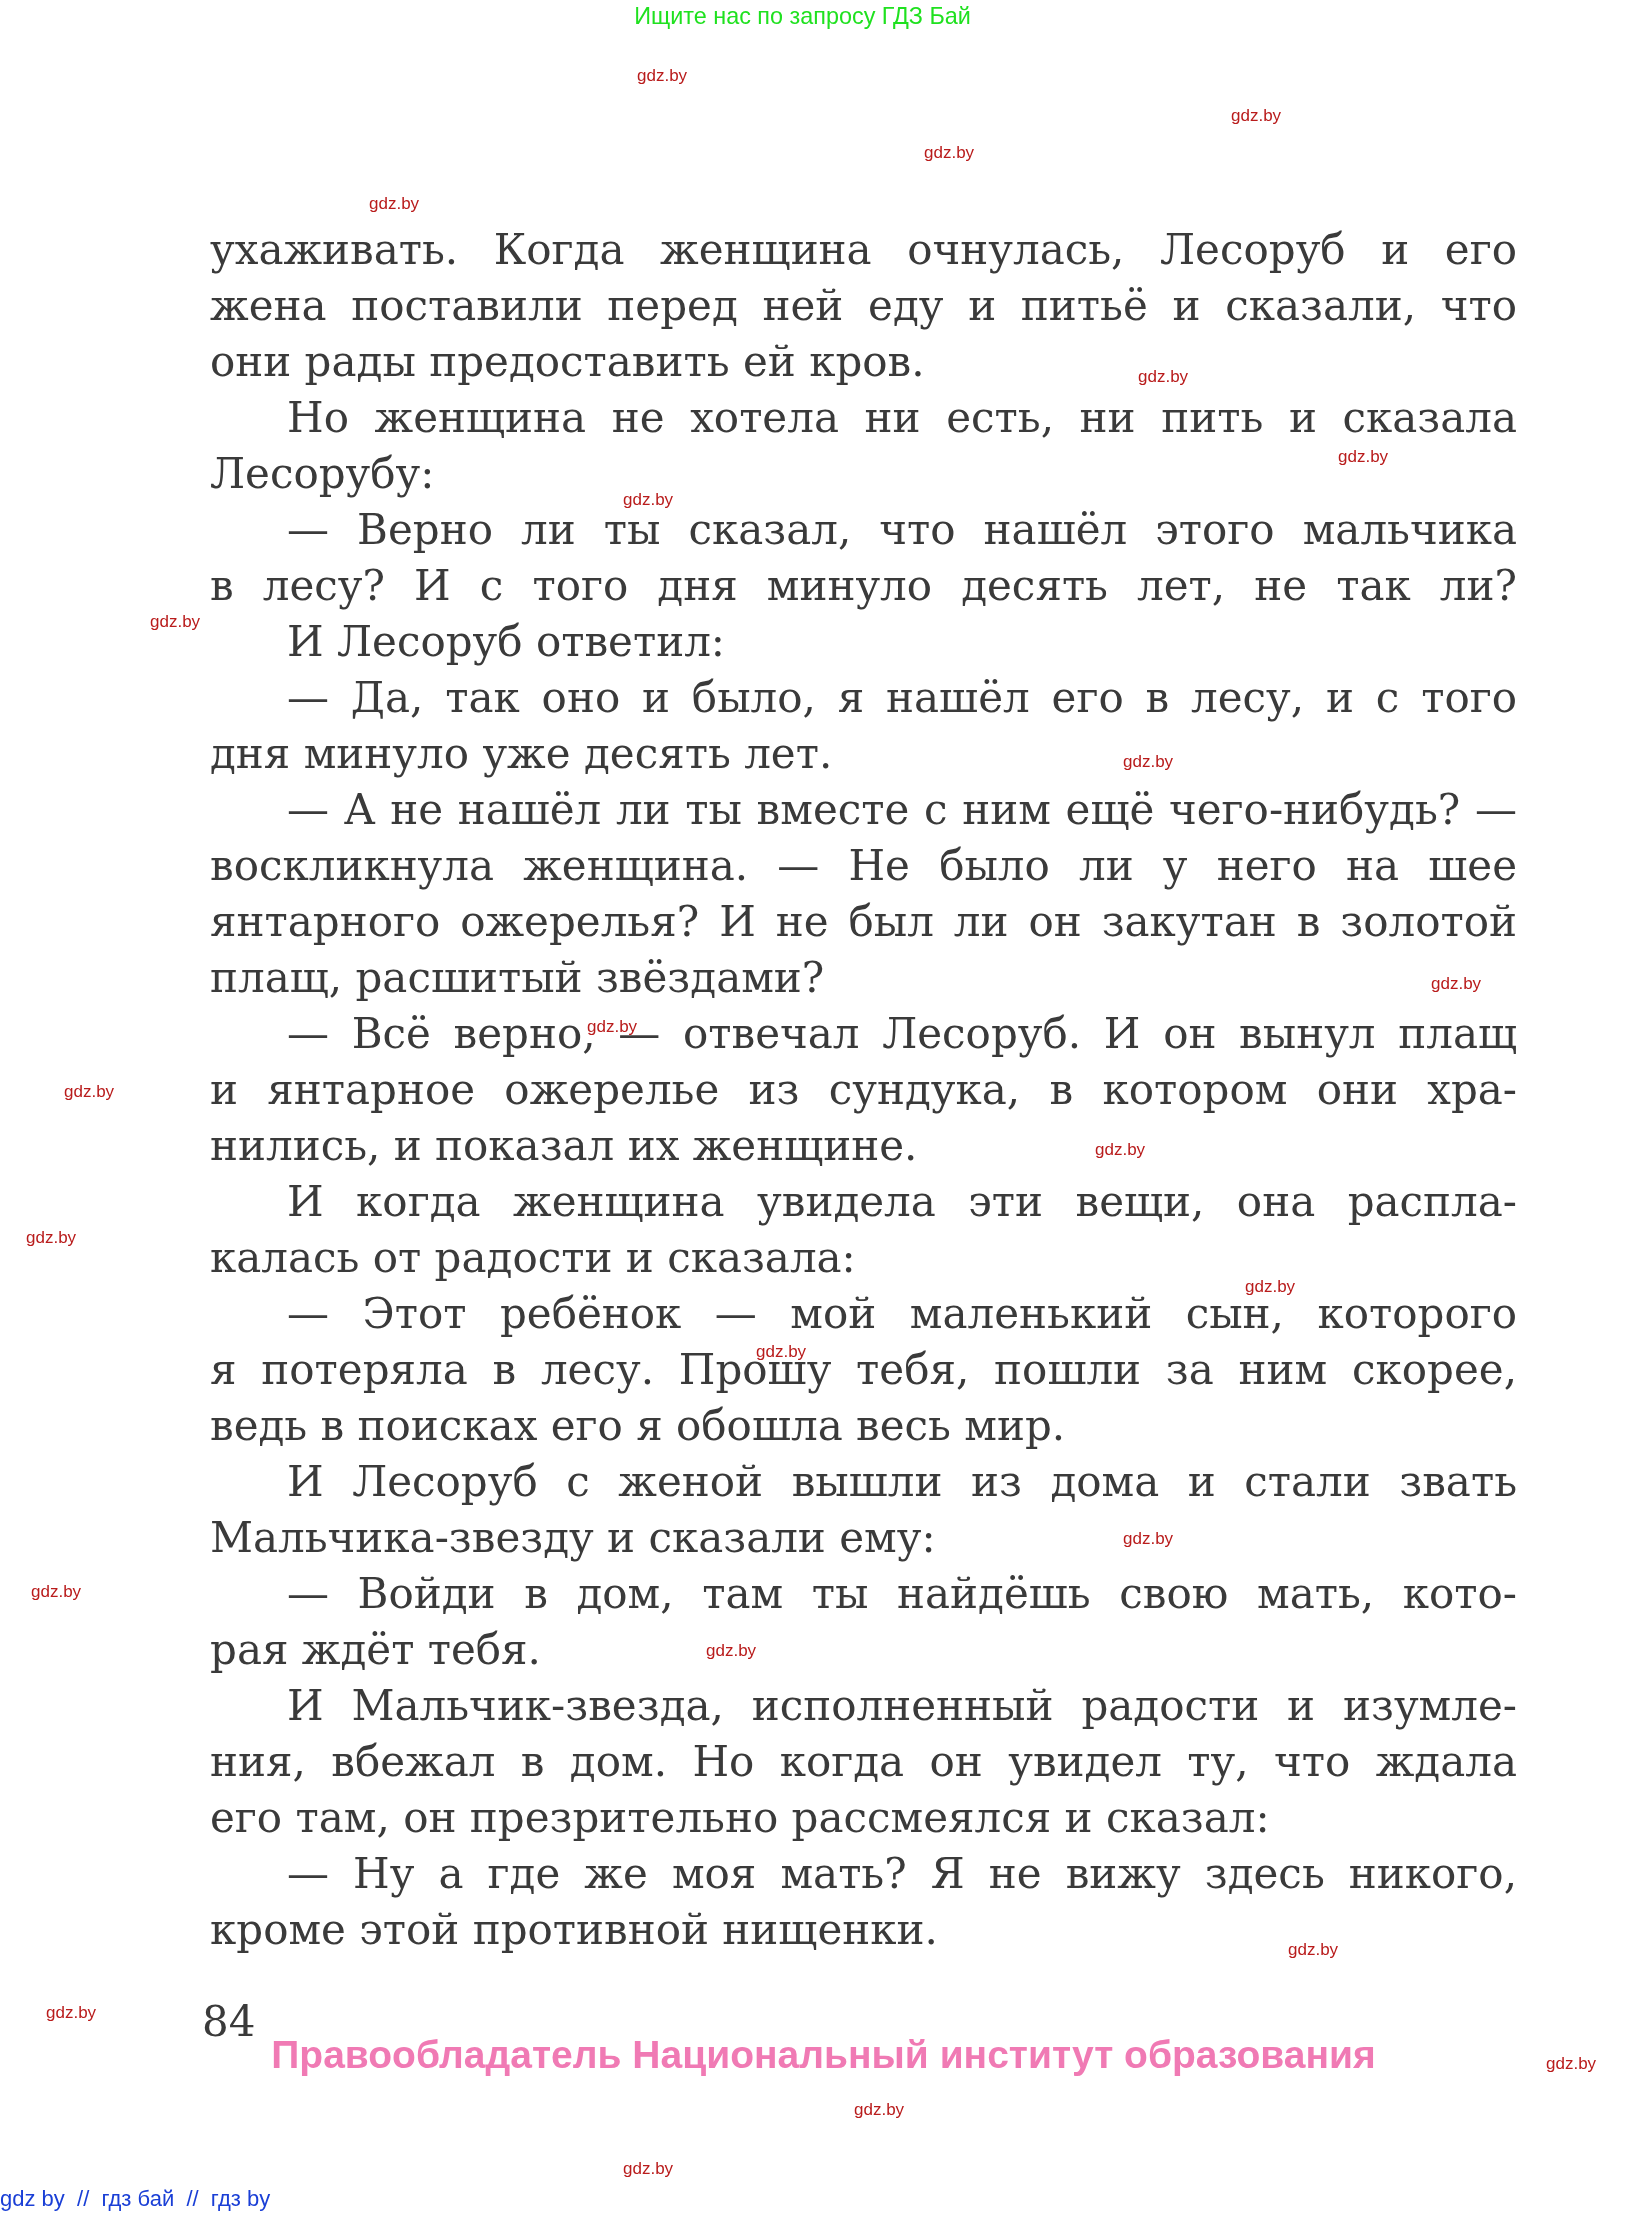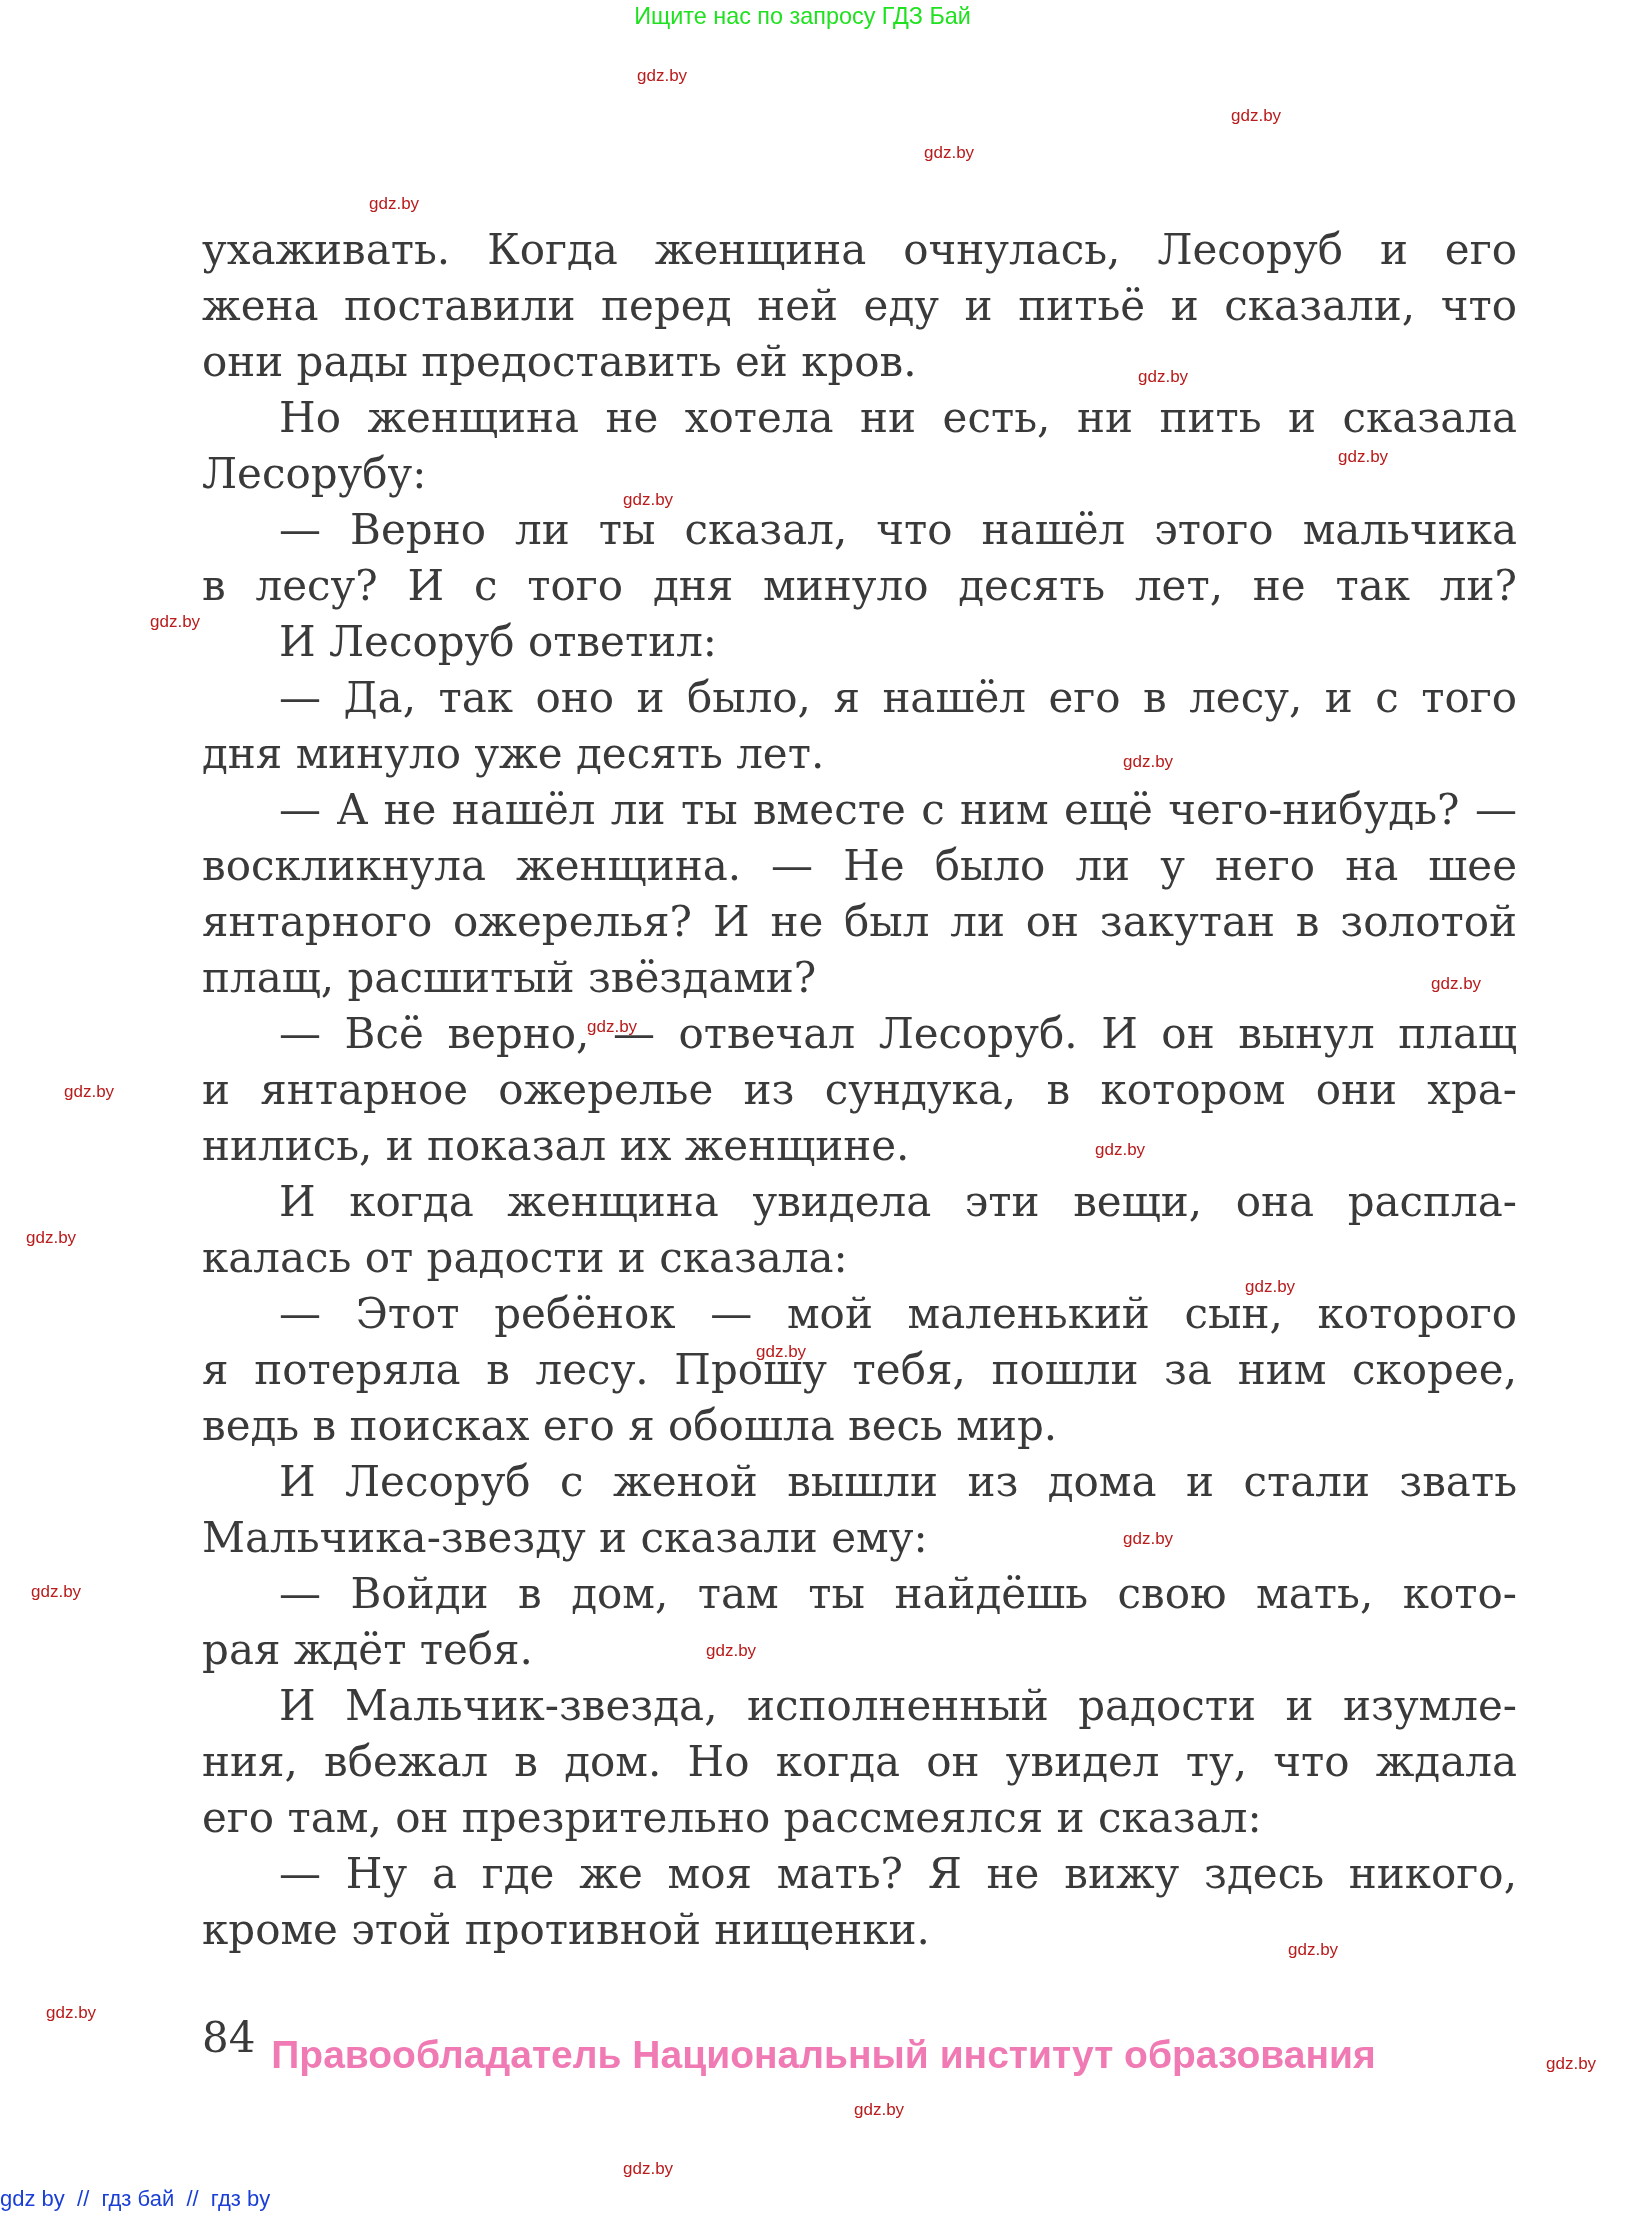--- a/index.html
+++ b/index.html
@@ -6,26 +6,26 @@
   body { width: 1647px; height: 2216px; position: relative; overflow: hidden; }
   .top-banner {
     position: absolute; left: 0; width: 1605px; top: 3.2px; text-align: center;
     font-family: "Liberation Sans", sans-serif; font-size: 23.4px; color: #1fe11f;
   }
   .page-body {
     position: absolute; left: 202px; top: 222px; width: 1315px;
     font-family: "DejaVu Serif", "Liberation Serif", serif; font-size: 42px;
     line-height: 56px; color: #3a3a3a;
   }
-  .line { white-space: nowrap; height: 56px; text-align: justify; text-align-last: justify; }
+  .line { white-space: nowrap; height: 56px; text-align: justify; text-align-last: justify; margin-left: 8px; }
   .line.indent { padding-left: 77px; }
   .line.last { text-align-last: left; }
   .page-number {
     position: absolute; left: 202px; top: 1997px;
-    font-family: "DejaVu Serif", "Liberation Serif", serif; font-size: 42px; color: #3a3a3a; margin-top: 16px;
+    font-family: "DejaVu Serif", "Liberation Serif", serif; font-size: 42px; color: #3a3a3a;
   }
   .copyright {
     position: absolute; left: 0; width: 1647px; top: 2033px; text-align: center;
     font-family: "Liberation Sans", sans-serif; font-size: 39px; color: #f07ab4; font-weight: bold;
   }
   .footer-links {
     position: absolute; left: 0; width: 1647px; top: 2186px; text-align: left;
     font-family: "Liberation Sans", sans-serif; font-size: 22px; color: #1a3fd6;
     white-space: pre;
   }

